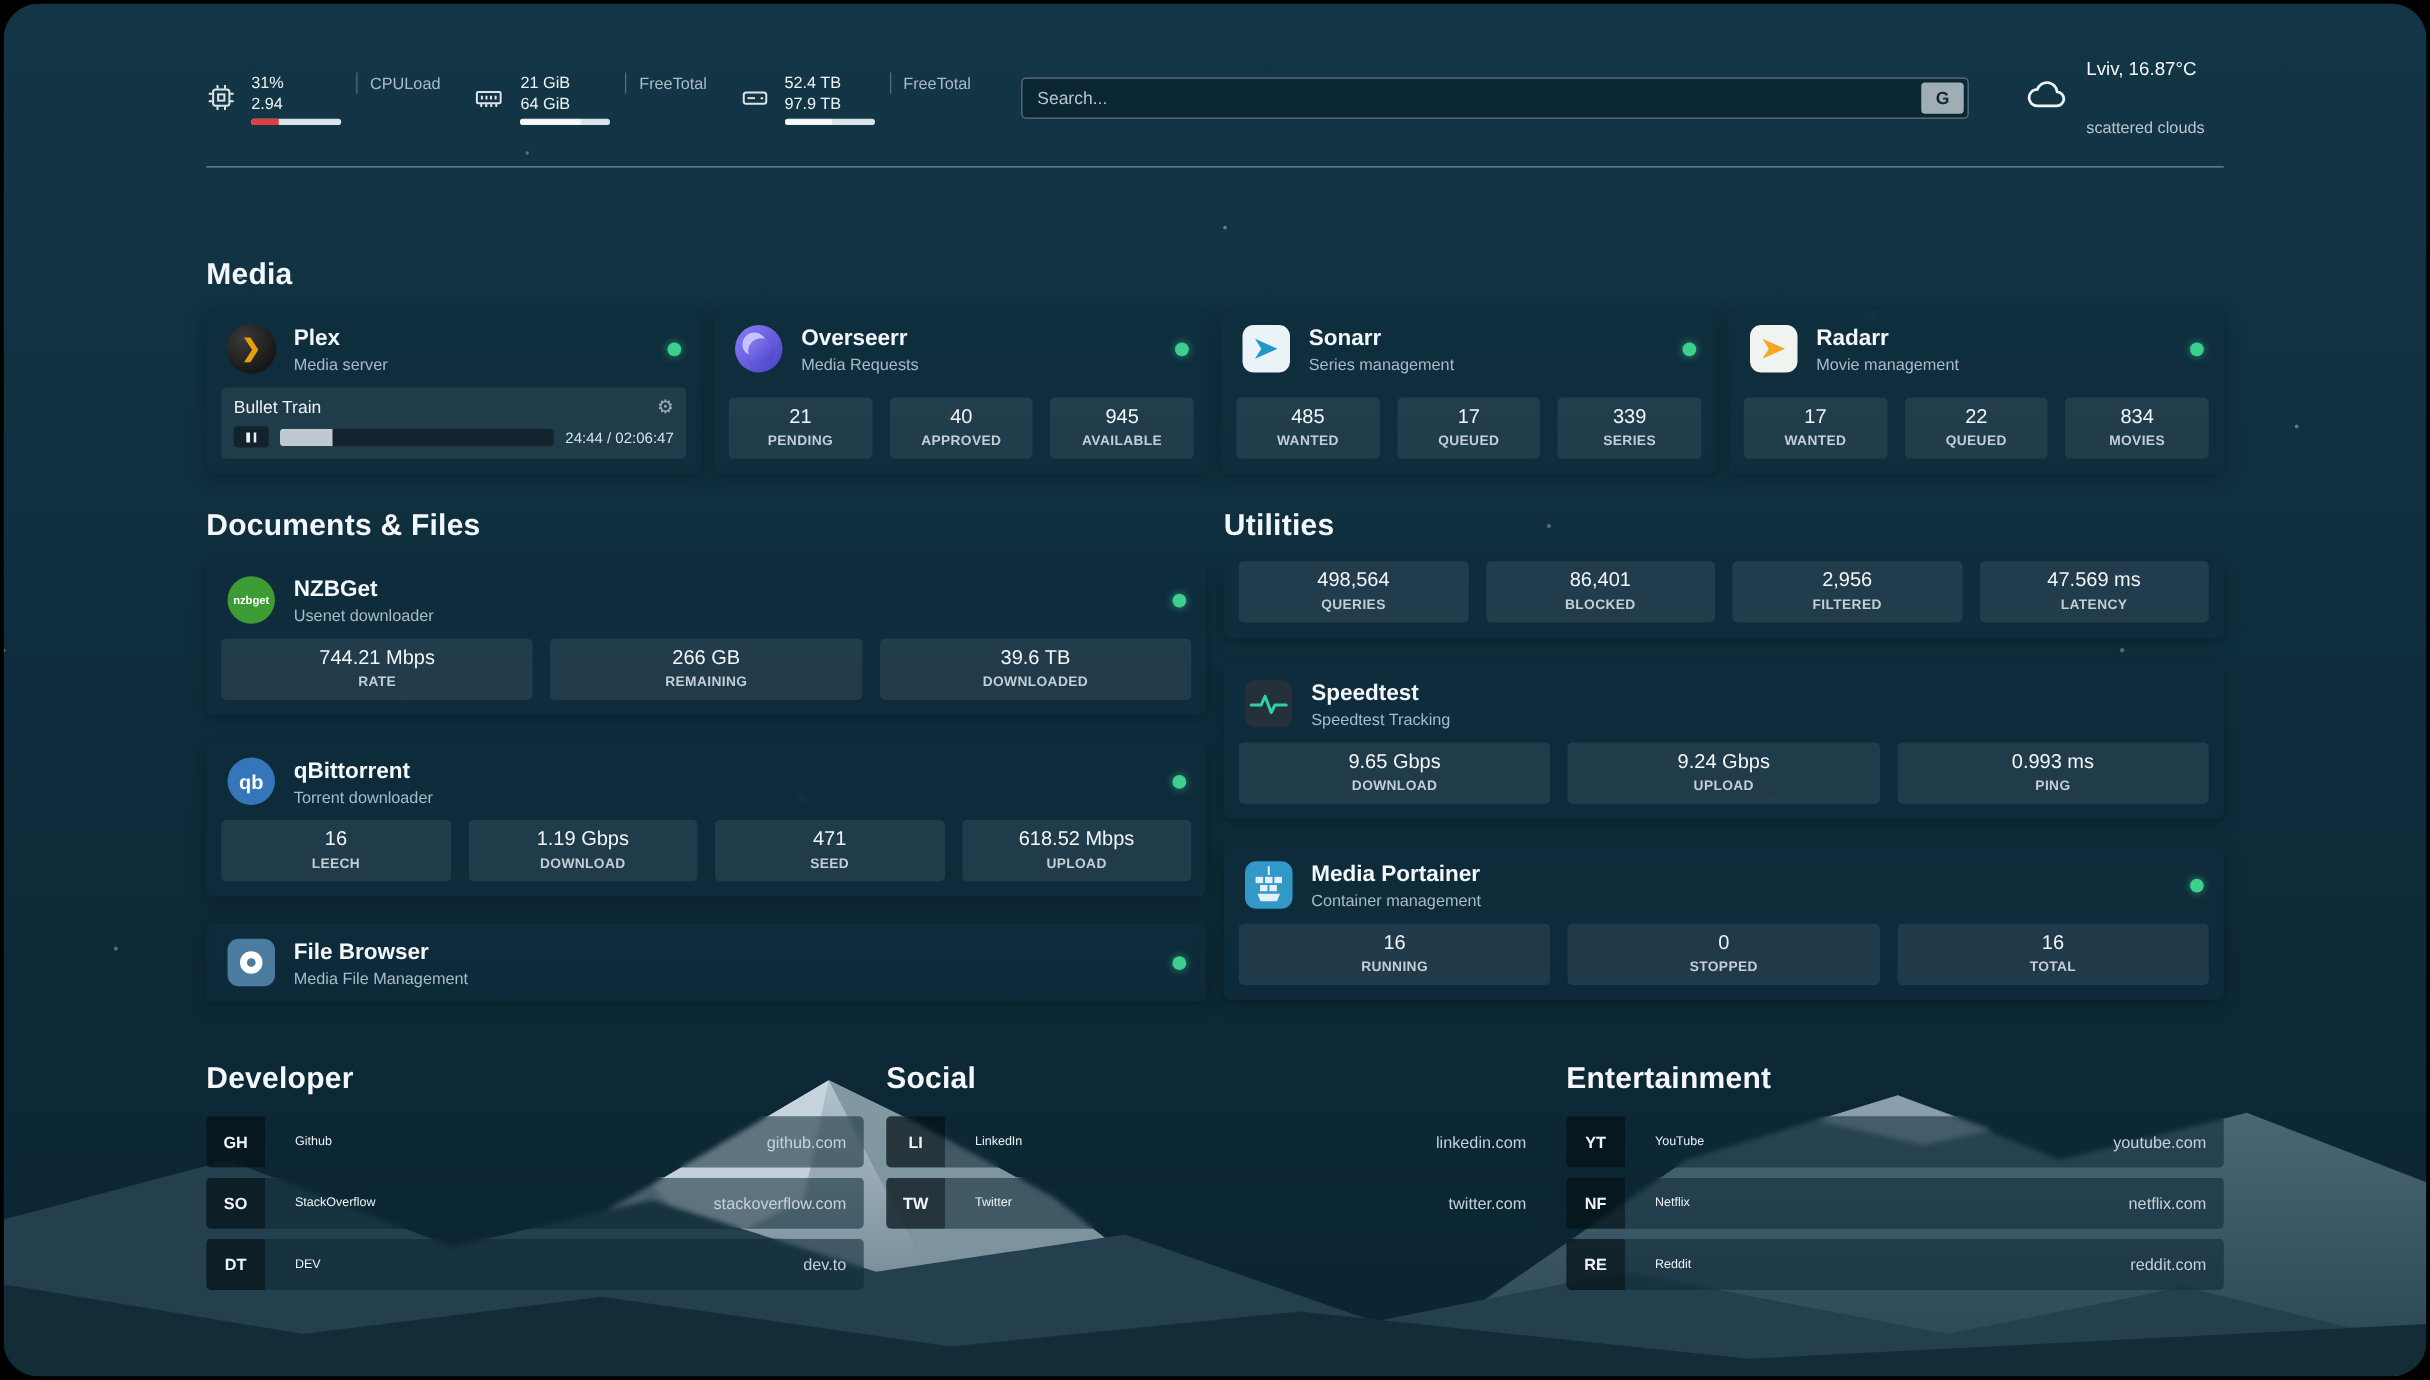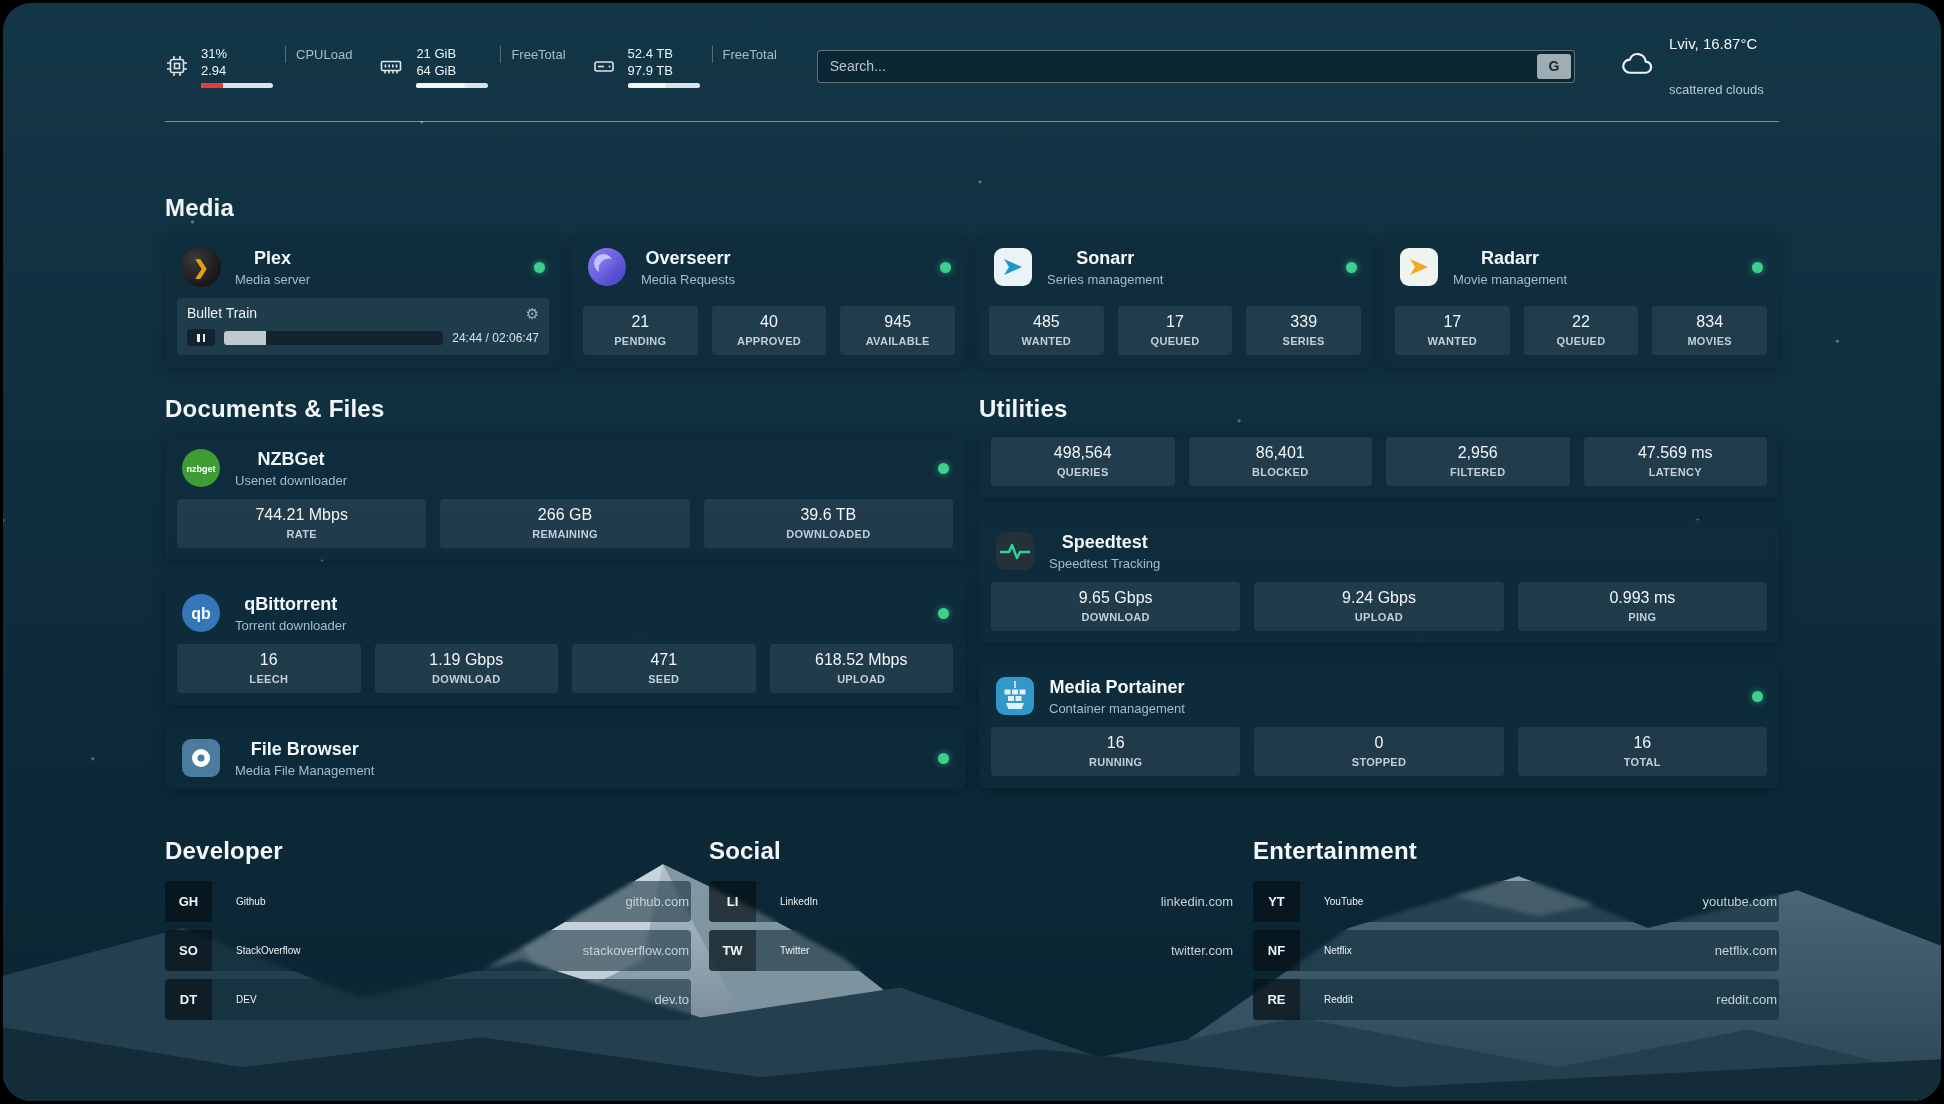--- a/index.html
+++ b/index.html
@@ -1,21 +1,21 @@
 <!DOCTYPE html>
 <html><head>
 <meta charset="utf-8">
 <style>
   * { margin:0; padding:0; box-sizing:border-box; }
   html,body { width:1944px; height:1104px; background:#000; overflow:hidden;
     font-family:"Liberation Sans", sans-serif; color:#eef3f6; }
   .frame { position:absolute; inset:3px; border-radius:28px; overflow:hidden;
     background:linear-gradient(180deg,#123545 0%,#0e2c3b 50%,#0b2431 100%); }
   .bg-svg { position:absolute; inset:0; width:100%; height:100%; display:block; }
-  .content { position:relative; width:1614px; margin:0 auto; padding-top:36px; }
+  .content { position:relative; width:1614px; margin:12px auto; padding-top:36px; }
 
   
   .topbar { display:flex; align-items:center; height:54px; }
   .sys-wrap { display:flex; align-items:center; }
   .sys-item { display:flex; align-items:center; gap:12px; margin-right:26px; }
   .sys-icon { opacity:.95; display:flex; }
   .sys-mid { display:flex; flex-direction:column; }
   .sys-vals { display:flex; flex-direction:column; font-size:13px; line-height:17px; color:#eef3f6; }
   .sys-bar { width:72px; height:5px; border-radius:3px; margin-top:4px;
     background:rgba(236,242,245,.92); overflow:hidden; position:relative; }
@@ -52,21 +52,21 @@
   .cols2 h2 { margin-bottom:14px; }
   .stack { display:flex; flex-direction:column; gap:22px; }
 
   
   .card { background:rgba(14,44,59,.62); border-radius:6px; display:flex; flex-direction:column;
     box-shadow:0 3px 14px rgba(0,0,0,.28); backdrop-filter:blur(3px); cursor:pointer; }
   .card-header { display:flex; align-items:center; gap:14px; padding:11px 16px; }
   .app-icon { width:40px; height:40px; flex:0 0 auto; display:flex; align-items:center;
     justify-content:center; border-radius:9px; }
   .app-meta { display:flex; flex-direction:column; }
-  .app-name { font-size:18px; font-weight:600; color:#f4f7f9; line-height:21px;text-align:center; }
+  .app-name { font-size:18px; font-weight:600; color:#f4f7f9; line-height:21px; }
   .app-desc { font-size:13px; color:#a9bbc6; margin-top:3px; }
   .status-dot { margin-left:auto; width:11px; height:11px; border-radius:50%;
     background:#3ecf8e; box-shadow:0 0 7px rgba(62,207,142,.65); flex:0 0 auto; }
 
   .stats { display:flex; gap:14px; padding:0 12px 12px; margin-top:auto; }
   .stat { flex:1; background:rgba(255,255,255,.08); border-radius:4px;
     padding:7px 4px 8px; text-align:center; }
   .stat-value { font-size:16px; color:#f2f6f8; }
   .stat-label { font-size:11px; font-weight:700; color:#c3cfd6; margin-top:4px; letter-spacing:.3px; }
 
@@ -86,21 +86,21 @@
 
   
   .bookmarks { display:grid; grid-template-columns:1fr 1fr 1fr; gap:18px; margin-top:48px; }
   .bookmarks h2 { margin-bottom:16px; }
   .bm-list { display:flex; flex-direction:column; gap:8px; }
   .bm-row { display:flex; align-items:center; height:41px; border-radius:4px; overflow:hidden;
     background:rgba(13,40,53,.55); cursor:pointer; backdrop-filter:blur(2px); }
   .bm-abbr { width:47px; align-self:stretch; background:rgba(0,0,0,.4); display:flex;
     align-items:center; justify-content:center; font-size:13px; font-weight:700; color:#f0f4f6; }
   .bm-name { padding-left:24px; font-size:10px; color:#eef3f6; }
-  .bm-url { margin-left:auto; padding-right:2px; font-size:13px; color:#c6d2d9; }
+  .bm-url { margin-left:auto; padding-right:14px; font-size:13px; color:#c6d2d9; }
 
   .plex-badge { border-radius:50%; background:radial-gradient(circle at 35% 30%, #3a3a3a, #161616 75%); }
   .plex-chevron { color:#e5a00d; font-size:19px; font-weight:700; }
 </style>
 </head>
 <body>
 
 <div class="frame">
 
   <svg class="bg-svg" viewBox="0 0 1944 1104" preserveAspectRatio="none">

